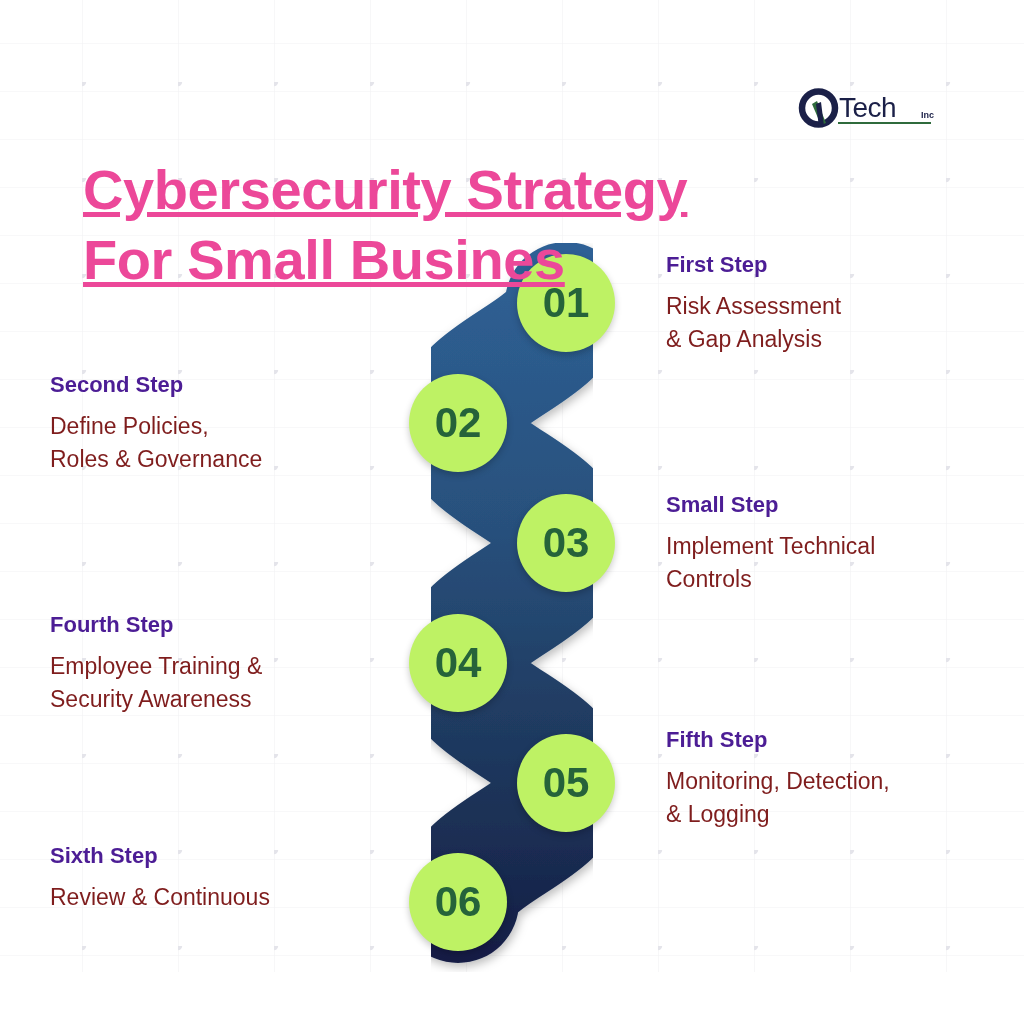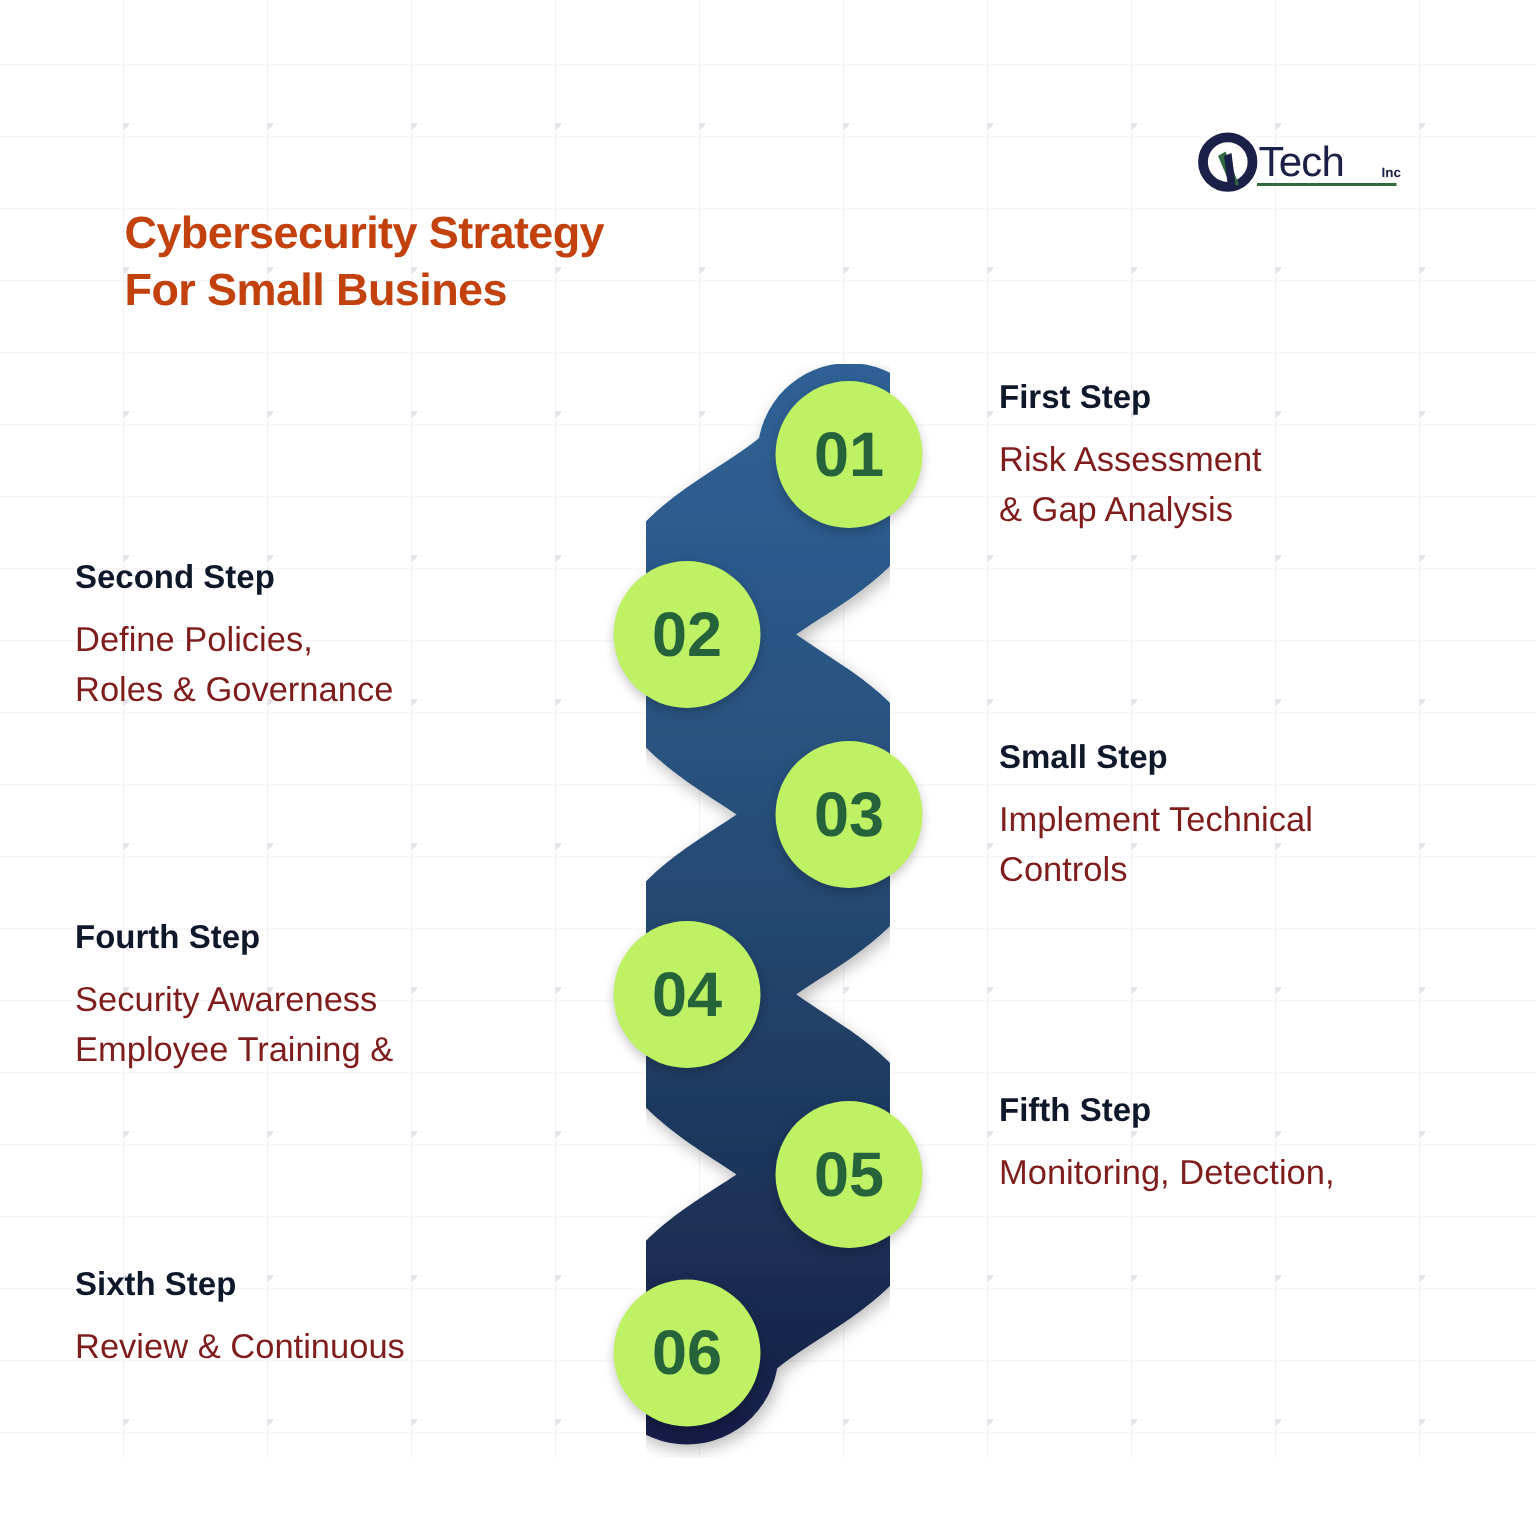--- a/index.html
+++ b/index.html
@@ -39,25 +39,26 @@
     z-index: 4;
   }
 
   
   #title {
     position: absolute;
     left: 83px;
     top: 117px;
     width: 560px;
     z-index: 3;
-    font-size: 30px;
+    font-size: 56px;
     font-weight: bold;
     line-height: 1.25;
     letter-spacing: -0.4px;
-    color: #c2410c;
+    color: #ec4899;
+    text-decoration: underline;
   }
   #title .tline { display: block; white-space: nowrap; }
 
   
   #ribbon {
     position: absolute;
     left: 0;
     top: 0;
     width: 1024px;
     height: 1024px;
@@ -92,21 +93,21 @@
   .step-text {
     position: absolute;
     z-index: 3;
   }
   .step-text.right { text-align: left;  left: 666px;  width: 300px; }
   .step-text.left  { right: 654px; width: 320px; }
 
   .step-title {
     font-size: 22px;
     font-weight: bold;
-    color: #0f172a;
+    color: #4c1d95;
     line-height: 1.2;
     margin-bottom: 12px;
     white-space: nowrap;
   }
   .step-desc {
     font-size: 23px;
     font-weight: normal;
     color: #7f1d1d;
     line-height: 1.42;
   }
@@ -210,29 +211,30 @@
     <div class="step-title">Small Step</div>
     <div class="step-desc">
       <span class="dline">Implement Technical</span>
       <span class="dline">Controls</span>
     </div>
   </div>
 
   <div class="step-text left" style="top:612px;">
     <div class="step-title">Fourth Step</div>
     <div class="step-desc">
+      <span class="dline">Employee Training &amp;</span>
       <span class="dline">Security Awareness</span>
-      <span class="dline">Employee Training &amp;</span>
     </div>
   </div>
 
   <div class="step-text right" style="top:727px;">
     <div class="step-title">Fifth Step</div>
     <div class="step-desc">
       <span class="dline">Monitoring, Detection,</span>
+      <span class="dline">&amp; Logging</span>
     </div>
   </div>
 
   <div class="step-text left" style="top:843px;">
     <div class="step-title">Sixth Step</div>
     <div class="step-desc">
       <span class="dline">Review &amp; Continuous</span>
     </div>
   </div>
 

